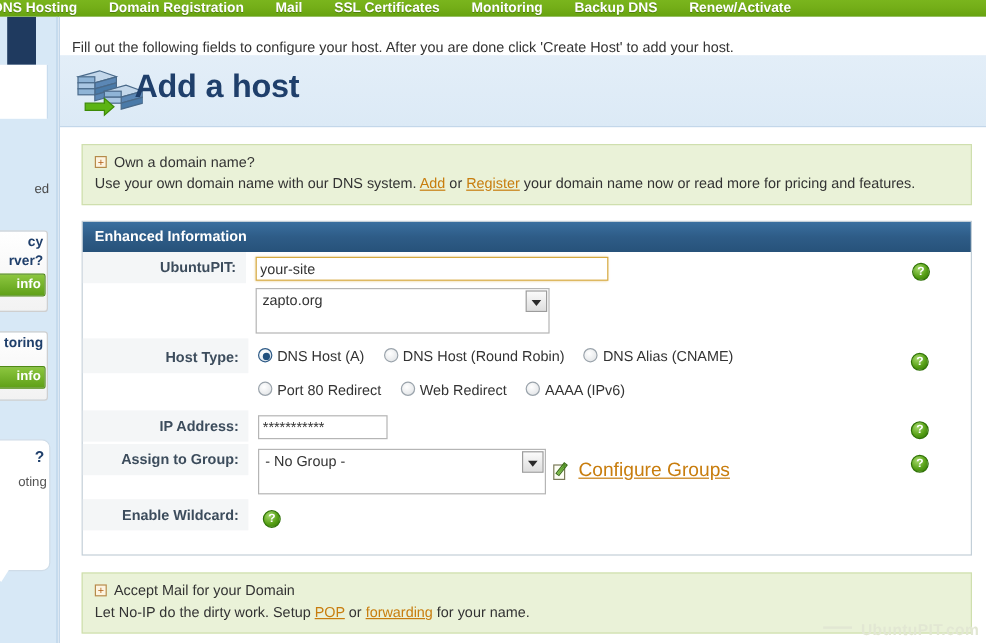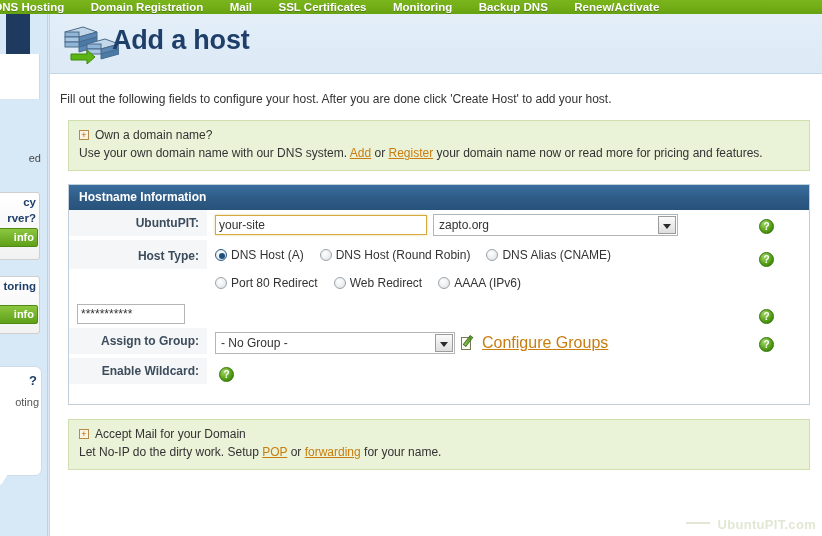--- a/index.html
+++ b/index.html
@@ -180,26 +180,26 @@
     height: 20px; font-size: 12px;
     padding: 1px 3px;
     border: 1px solid #b5b5b5;
     background: #ffffff;
     color: #333;
     font-family: "Liberation Sans", sans-serif;
   }
   input.txt.focused {
     border: 1px solid #d6a93f;
     box-shadow: 0 0 2px rgba(214,169,63,.6);
-    width: 212px;
+    width: 294px;
   }
   .selwrap {
     position: relative;
     display: inline-block;
-    height: 22px;
+    height: 38px;
     border: 1px solid #b5b5b5;
     background: #ffffff;
   }
   .selwrap .selval {
     font-size: 12px; color: #333;
     padding: 3px 26px 0 5px;
     height: 20px; line-height: 16px;
     white-space: nowrap; overflow: hidden;
   }
   .selwrap .arrowbtn {
@@ -209,21 +209,21 @@
     border: 1px solid #9c9c9c;
   }
   .selwrap .arrowbtn::after {
     content: ""; position: absolute; left: 4px; top: 7px;
     border-left: 4px solid transparent;
     border-right: 4px solid transparent;
     border-top: 5px solid #2a2a2a;
   }
   .radio-line { display: flex; align-items: center; gap: 0; flex-wrap: nowrap; }
   .radio-item {
-    display: inline-flex; align-items: center;
+    display: inline-flex; 
     font-size: 12px; color: #333;
     margin-right: 16px; white-space: nowrap;
   }
   .radio-item:last-child { margin-right: 0; }
   .rdot {
     width: 12px; height: 12px; border-radius: 50%;
     border: 1px solid #9aa3ab;
     background: radial-gradient(circle at 40% 35%, #ffffff 0%, #e7e9eb 70%, #cfd4d8 100%);
     margin-right: 4px; position: relative; flex: 0 0 auto;
   }
@@ -306,20 +306,22 @@
     </div>
 
     <div class="bubble" style="top:352px; height:110px;">
       <div class="bq">?</div>
       <div class="bt">oting</div>
       <div class="tail"></div>
     </div>
   </div>
 
   <div id="content">
+
+    <div id="intro">Fill out the following fields to configure your host. After you are done click 'Create Host' to add your host.</div>
 
     <div id="pagehead">
       <span class="ico">
         <svg width="58" height="44" viewBox="0 0 58 44">
           <g stroke="#4a6a8a" stroke-width="1" fill="none">
             <g>
               <polygon points="4,8 22,3 36,8 18,13" fill="#c3d7ea"></polygon>
               <rect x="4" y="8" width="14" height="5" fill="#8fb4d6"></rect>
               <polygon points="18,13 36,8 36,13 18,18" fill="#5b87b5"></polygon>
               <rect x="4" y="13" width="14" height="5" fill="#a9c6e2"></rect>
@@ -334,34 +336,32 @@
               <rect x="4" y="13" width="14" height="5" fill="#a9c6e2"></rect>
               <polygon points="18,18 36,13 36,18 18,23" fill="#4a7aa8"></polygon>
             </g>
           </g>
           <path d="M10,30 L26,30 L26,26 L34,33 L26,40 L26,36 L10,36 Z" fill="#5cb414" stroke="#3c8a06" stroke-width="1"></path>
         </svg>
       </span>
       <h1>Add a host</h1>
     </div>
 
-    <div id="intro">Fill out the following fields to configure your host. After you are done click 'Create Host' to add your host.</div>
-
     <div class="callout">
       <div class="ctitle">
         <span class="plusbox">+</span>
         <span>Own a domain name?</span>
       </div>
       <div class="cbody">
         <span>Use your own domain name with our DNS system. </span><a class="lnk" href="#">Add</a><span> or </span><a class="lnk" href="#">Register</a><span> your domain name now or read more for pricing and features.</span>
       </div>
     </div>
 
     <div class="panel">
-      <div class="panel-head">Hostname Information</div>
+      <div class="panel-head">Enhanced Information</div>
 
       <div>
 
         <div class="row">
           <div class="row-label">UbuntuPIT:</div>
           <div class="row-field">
             <input class="txt focused" type="text" value="your-site" style="">
             <span class="selwrap" style="width:245px;">
               <span class="selval">zapto.org</span>
               <span class="arrowbtn"></span>
@@ -403,20 +403,21 @@
                 <span>AAAA (IPv6)</span>
               </label>
             </div>
           </div>
           <div class="row-help" style="padding-top:9px;">
             <span class="helpicon">?</span>
           </div>
         </div>
 
         <div class="row">
+          <div class="row-label">IP Address:</div>
           <div class="row-field">
             <input class="txt" type="text" style="width: 108px;" value="***********">
           </div>
           <div class="row-help">
             <span class="helpicon">?</span>
           </div>
         </div>
 
         <div class="row">
           <div class="row-label">Assign to Group:</div>

